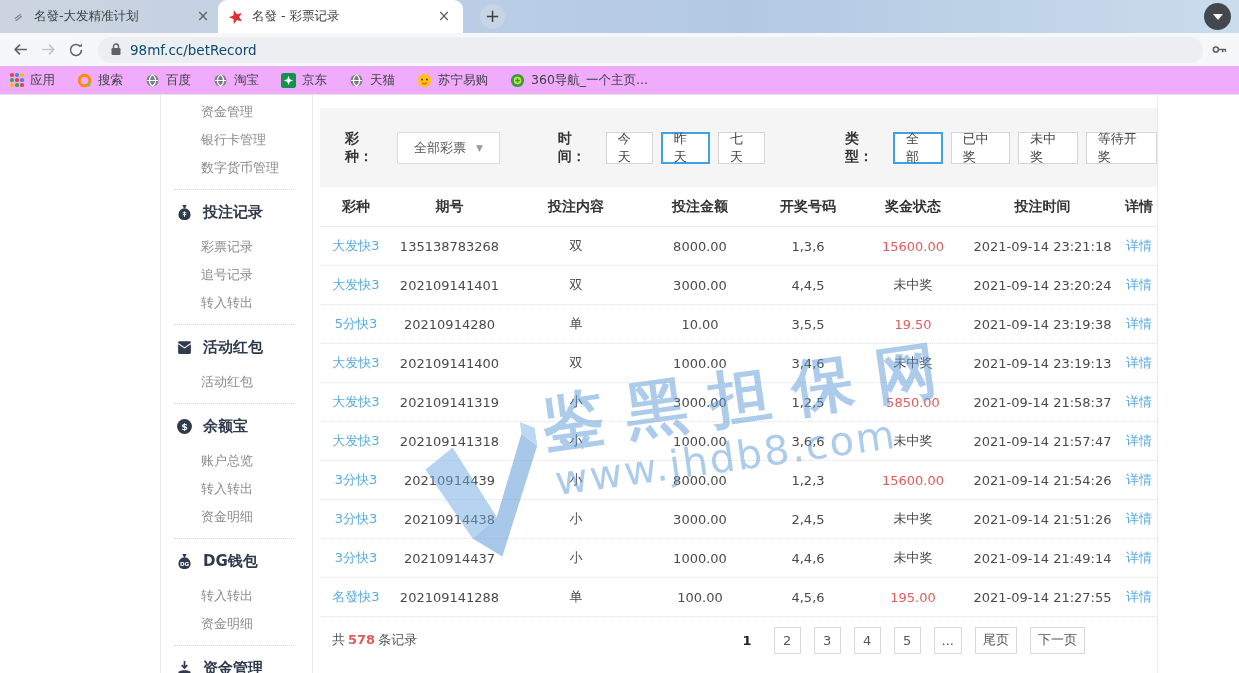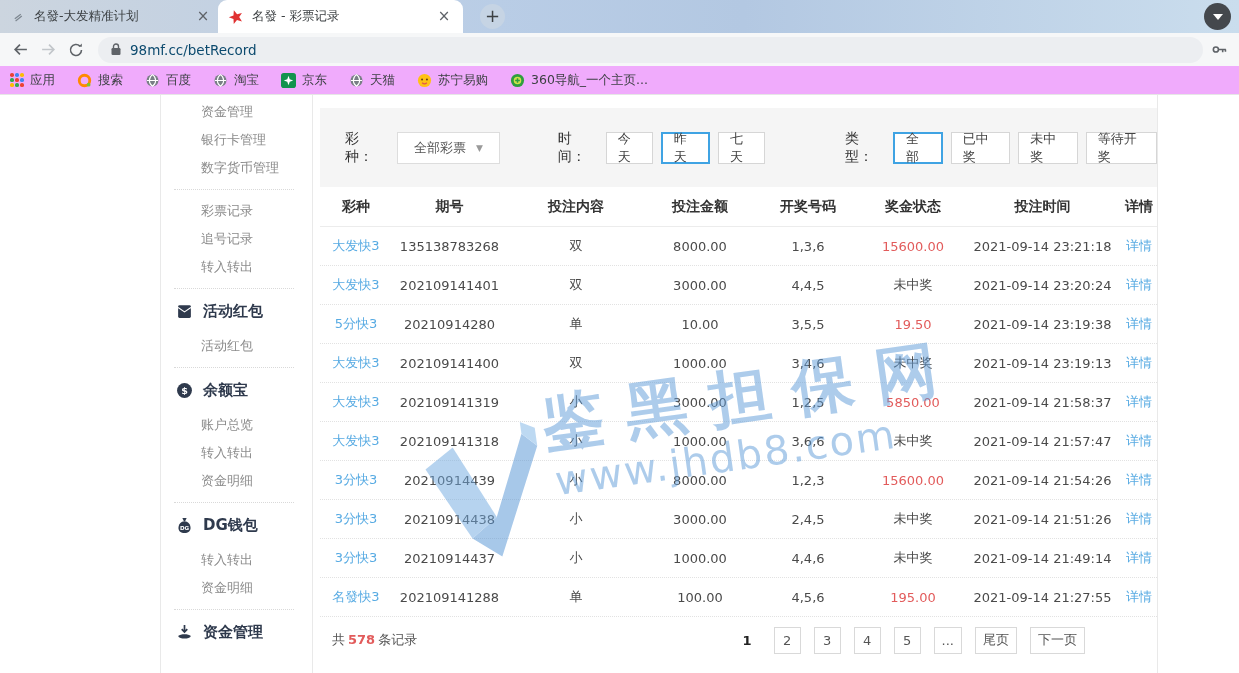--- a/index.html
+++ b/index.html
@@ -48,21 +48,21 @@
   .side-header { height:30px; margin:6px 0; display:flex; align-items:center; gap:10px;
     padding-left:15px; font-size:15px; font-weight:bold; color:#2f3a4d; }
   .side-divider { border-top:1px dotted #d9d9d9; margin:7px 18px 7px 13px; }
   .side-header svg { width:17px; height:17px; }
 
   .main { position:absolute; left:320px; top:0; width:838px; height:578px;
     border-right:1px solid #e9e9e9; }
 
   .filters { margin-top:13px; height:79px; background:#f5f5f5;
     display:flex; align-items:center; font-size:14px; color:#333; }
-  .flabel { font-weight:normal; }
+  .flabel { font-weight:bold; }
   .fselect { margin-left:12px; width:108px; height:32px; background:#fff; border:1px solid #ddd;
     display:flex; align-items:center; justify-content:center; gap:10px; font-size:13px; color:#555; }
   .fselect .caret { font-size:9px; color:#9a9a9a; }
   .fbtn { height:32px; padding:0 11px; margin-left:8px; background:#fff; border:1px solid #d6d6d6;
     font-size:13px; color:#444; display:flex; align-items:center; }
   .fbtn.sel { border:2px solid #3fa3e3; }
 
   .grid-row { display:grid; grid-template-columns:72px 115px 138px 110px 106px 104px 155px 38px; }
   .thead { height:40px; font-size:14px; font-weight:bold; color:#333; align-items:center;
     border-bottom:1px solid #ececec; }
@@ -238,20 +238,30 @@
     </div>
   </div>
 
 <div class="page">
 
   <div class="sidebar">
       <div class="side-sub">资金管理</div>
       <div class="side-sub">银行卡管理</div>
       <div class="side-sub">数字货币管理</div>
       <div class="side-divider"></div>
+      <div class="side-header">
+        <span>
+          <svg viewBox="0 0 16 16" fill="#2f3a4d">
+            <path d="M6 1h4l-1.4 3H7.4z"></path>
+            <path d="M8 4C4.7 4 2.3 7 2.3 10.3 2.3 13.2 4.6 15 8 15s5.7-1.8 5.7-4.7C13.7 7 11.3 4 8 4z"></path>
+            <path d="M8 7v5M6.3 8.2h3.4M6.3 10h3.4" stroke="#fff" stroke-width=".9" fill="none"></path>
+          </svg>
+        </span>
+        <span>投注记录</span>
+      </div>
       <div class="side-sub">彩票记录</div>
       <div class="side-sub">追号记录</div>
       <div class="side-sub">转入转出</div>
       <div class="side-divider"></div>
       <div class="side-header">
         <span>
           <svg viewBox="0 0 16 16">
             <rect x="2" y="2" width="12" height="12" rx="1.3" fill="#2f3a4d"></rect>
             <path d="M2 4.2l6 4.2 6-4.2" stroke="#fff" stroke-width="1" fill="none"></path>
           </svg>

